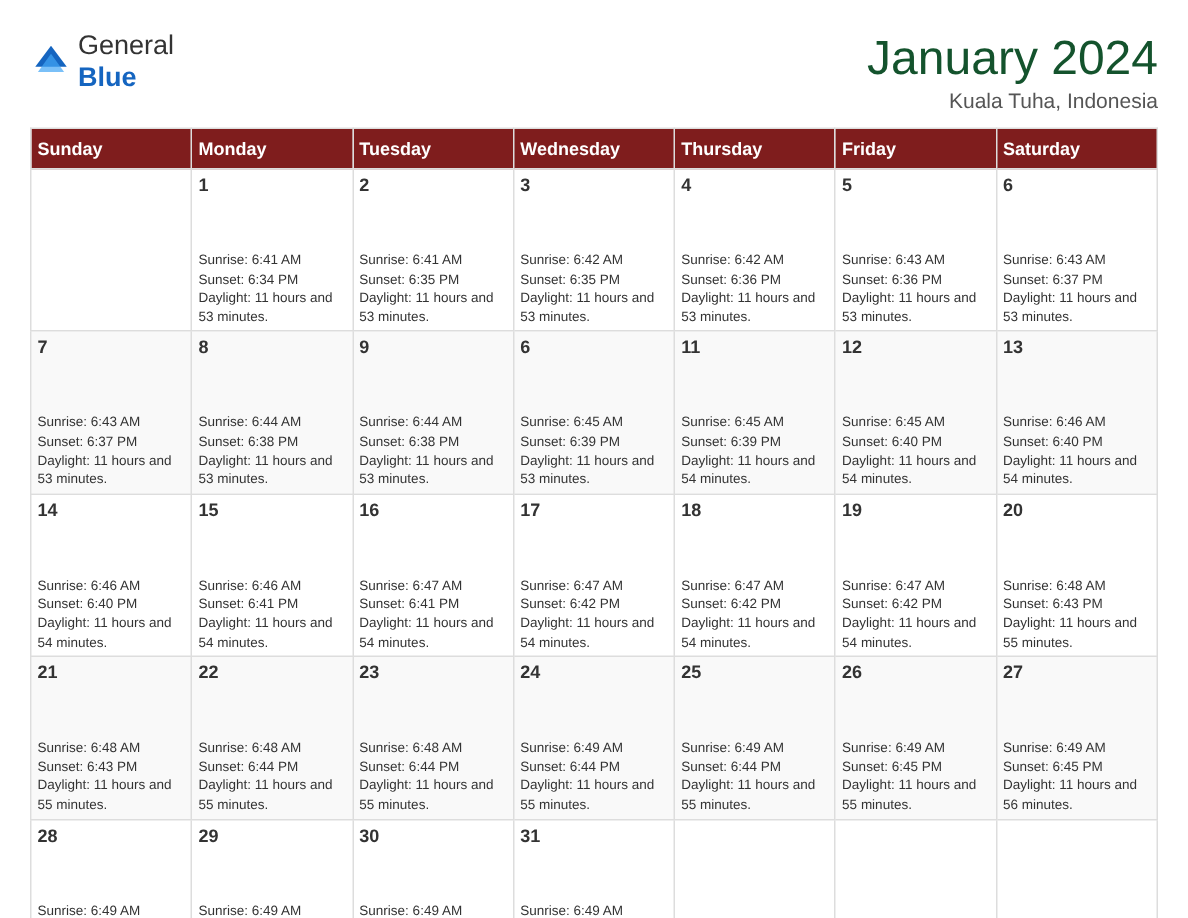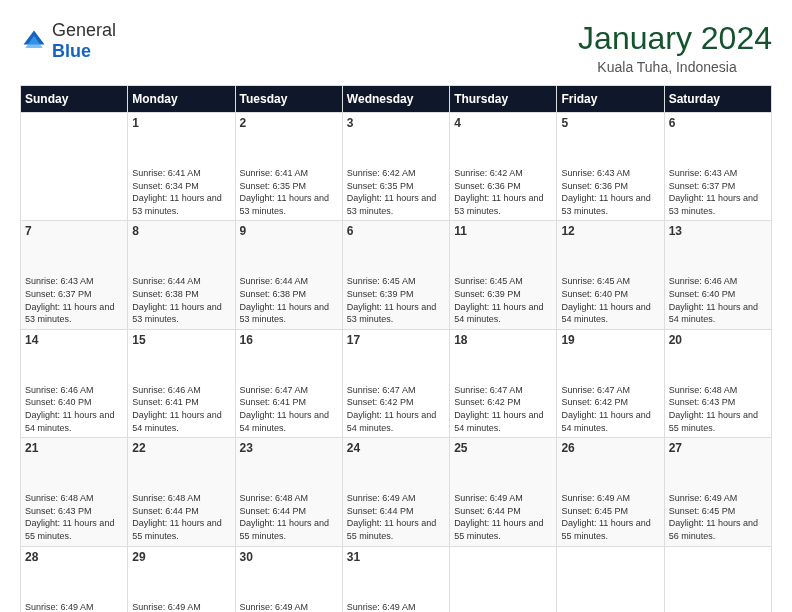--- a/index.html
+++ b/index.html
@@ -31,29 +31,28 @@
     .month-year {
       font-size: 32px;
       font-weight: normal;
       color: #14532d;
       margin-left: 16px;
     }
     .location {
       font-size: 14px;
       color: #555;
       margin-top: 2px;
-      text-align: center;
     }
     table {
       width: 100%;
       border-collapse: collapse;
       table-layout: fixed;
     }
     thead th {
-      background-color: #0f172a;
+      background-color: #7f1d1d;
       color: #fff;
       font-size: 12px;
       font-weight: bold;
       padding: 6px 4px;
       text-align: left;
       border: 1px solid #ddd;
     }
     tbody td {
       vertical-align: top;
       border: 1px solid #ddd;

